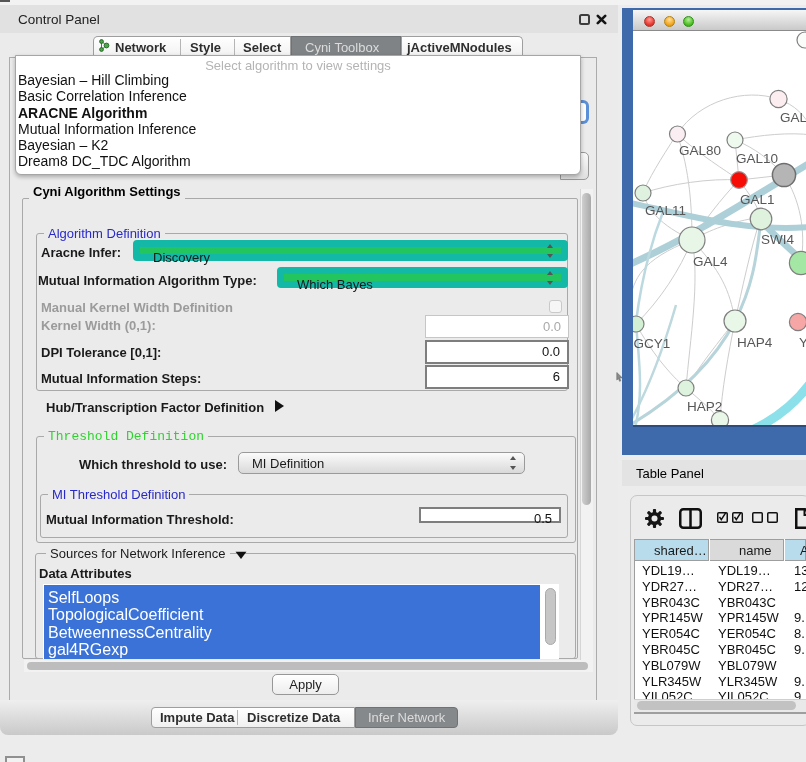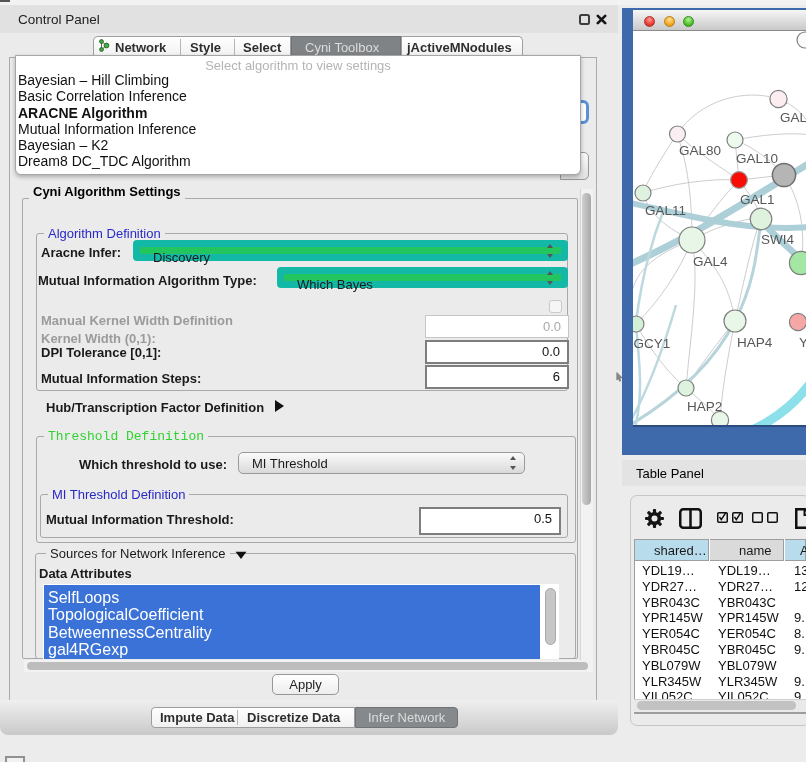--- a/index.html
+++ b/index.html
@@ -1,21 +1,21 @@
 <!DOCTYPE html>
 <html><head>
 <meta charset="utf-8">
 <style>
 * { margin:0; padding:0; box-sizing:border-box; }
 html,body { width:806px; height:762px; }
 body { font-family:"Liberation Sans", sans-serif; background:#ececec; position:relative; overflow:hidden; }
 .abs { position:absolute; }
 .b { font-weight:bold; }
 .lbl { font-size:13px; color:#1a1a1a; white-space:nowrap; }
-.glbl { font-size:13px; color:#9b9b9b; white-space:nowrap; font-weight:bold;margin-top:13px; }
+.glbl { font-size:13px; color:#9b9b9b; white-space:nowrap; font-weight:bold; }
 .combo-w { background:#22c55e; border:7px solid #14b8a6; border-radius:4px; }
 .combo-g { background:linear-gradient(#fbfbfb,#d9d9d9); border:1px solid #9a9a9a; border-radius:5px; }
 .fld { background:#fff; font-size:13px; text-align:right; padding-right:7px; }
 .arrows { position:absolute; right:7px; top:50%; width:7px; height:14px; margin-top:-7px; }
 .arrows:before { content:""; position:absolute; left:0; top:0; border:3.5px solid transparent; border-bottom:4.5px solid #555; border-top:none; }
 .arrows:after { content:""; position:absolute; left:0; bottom:0; border:3.5px solid transparent; border-top:4.5px solid #555; border-bottom:none; }
 .grp { border:1px solid #a9a9a9; border-radius:3px; }
 .grplbl { position:absolute; background:#ebebeb; padding:0 4px; font-size:13px; white-space:nowrap; }
 </style>
 </head>
@@ -84,27 +84,27 @@
 
 <div class="abs lbl b" style="left:46px;top:400px;">Hub/Transcription Factor Definition</div>
 <svg class="abs" style="left:273px;top:399px;" width="12" height="14" viewBox="0 0 12 14">
     <path d="M2 1 L11 7 L2 13 Z" fill="#111"></path>
   </svg>
 
 <div class="abs grp" style="left:36px;top:436px;width:540px;height:107px;"></div>
 <div class="abs grplbl" style="left:44px;top:429px;color:#2fd32f;font-family:Liberation Mono, monospace;">Threshold Definition</div>
 <div class="abs lbl b" style="left:79px;top:457px;">Which threshold to use:</div>
 <div class="abs combo-g" style="left:238px;top:452px;width:287px;height:22px;">
-    <span class="abs lbl" style="left:13px;top:3px;">MI Threshold</span>
+    <span class="abs lbl" style="left:13px;top:3px;">MI Definition</span>
     <span class="arrows"></span>
   </div>
 <div class="abs grp" style="left:40px;top:494px;width:528px;height:44px;"></div>
 <div class="abs grplbl" style="left:48px;top:487px;color:#2929c8;">MI Threshold Definition</div>
 <div class="abs lbl b" style="left:46px;top:512px;">Mutual Information Threshold:</div>
-<div class="abs fld" style="left:419px;top:507px;width:142px;height:28px;border:2px solid #7e7e7e;color:#111;line-height:20px;">0.5</div>
+<div class="abs fld" style="left:419px;top:507px;width:142px;height:16px;border:2px solid #7e7e7e;color:#111;line-height:20px;">0.5</div>
 
 <div class="abs grp" style="left:35px;top:553px;width:541px;height:106px;"></div>
 <div class="abs grplbl" style="left:46px;top:546px;color:#1a1a1a;">Sources for Network Inference</div>
 <svg class="abs" style="left:234px;top:550px;" width="14" height="10" viewBox="0 0 14 11">
     <path d="M1 2 L13 2 L7 10 Z" fill="#111"></path>
   </svg>
 <div class="abs lbl b" style="left:39px;top:566px;">Data Attributes</div>
 <div class="abs" style="left:43px;top:584px;width:516px;height:75px;background:#fff;"></div>
 <div class="abs" style="left:44px;top:585px;width:496px;height:74px;background:#3b72d8;"></div>
 <div class="abs" style="left:48px;top:589px;font-size:16px;color:#fff;line-height:17.3px;">SelfLoops<br>TopologicalCoefficient<br>BetweennessCentrality<br>gal4RGexp</div>

